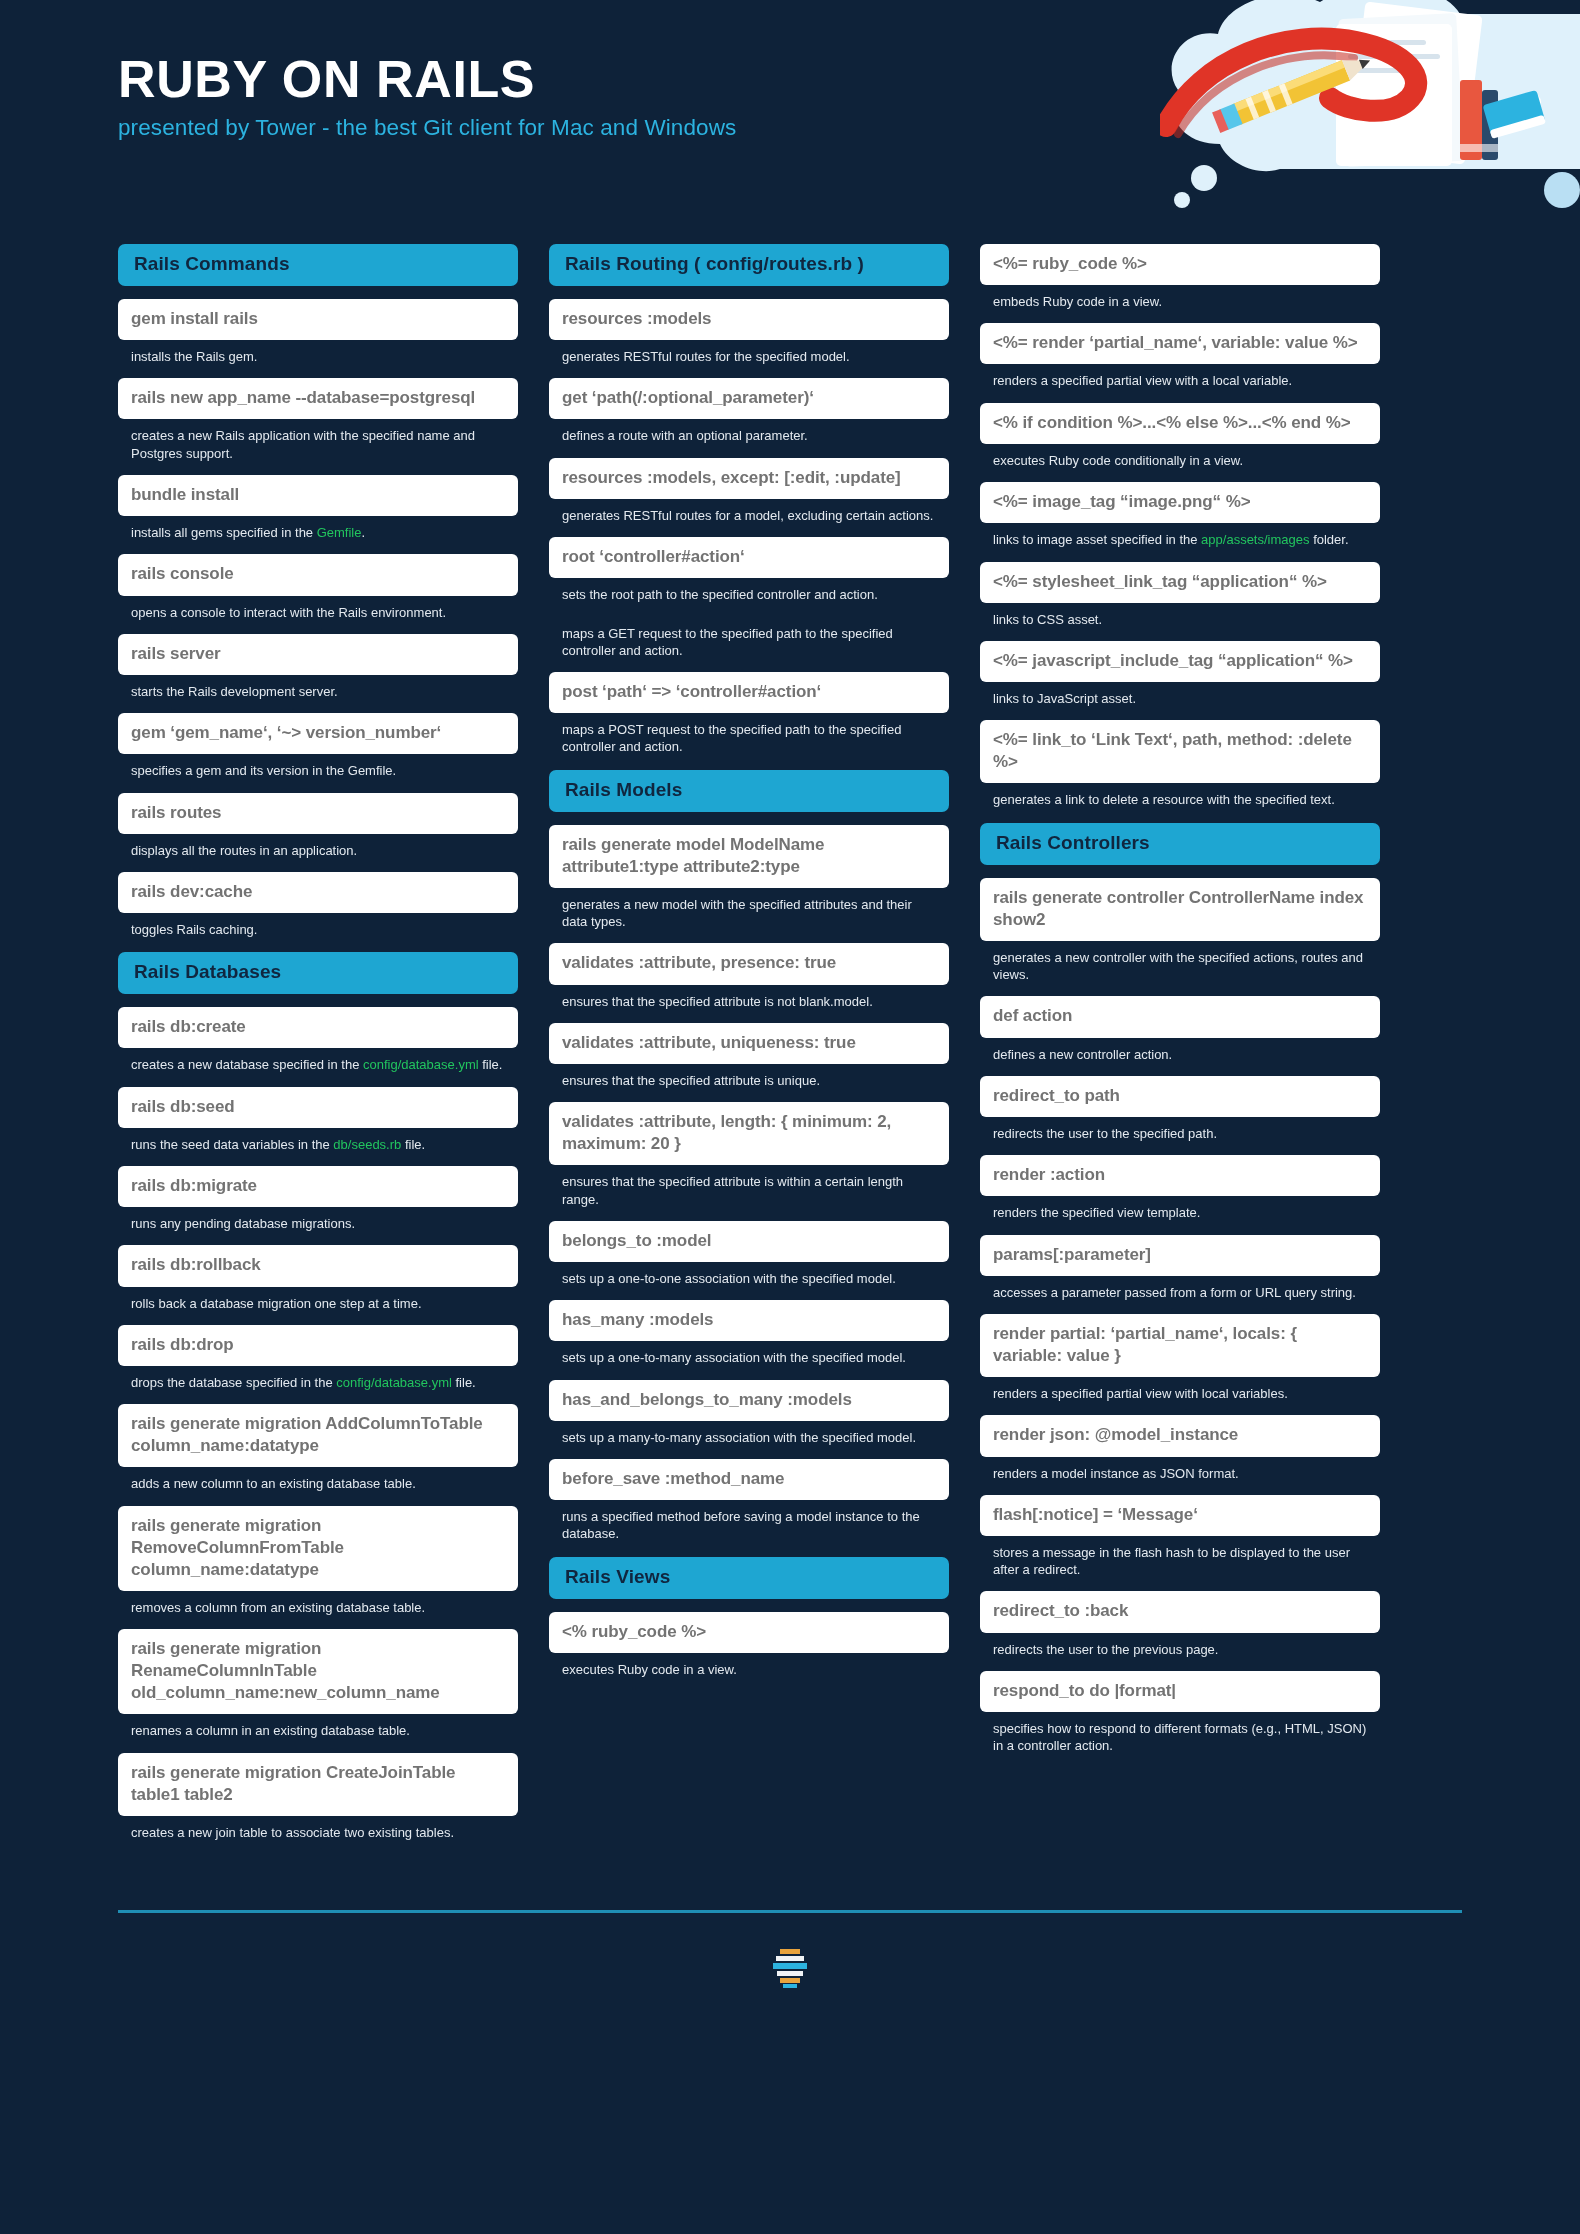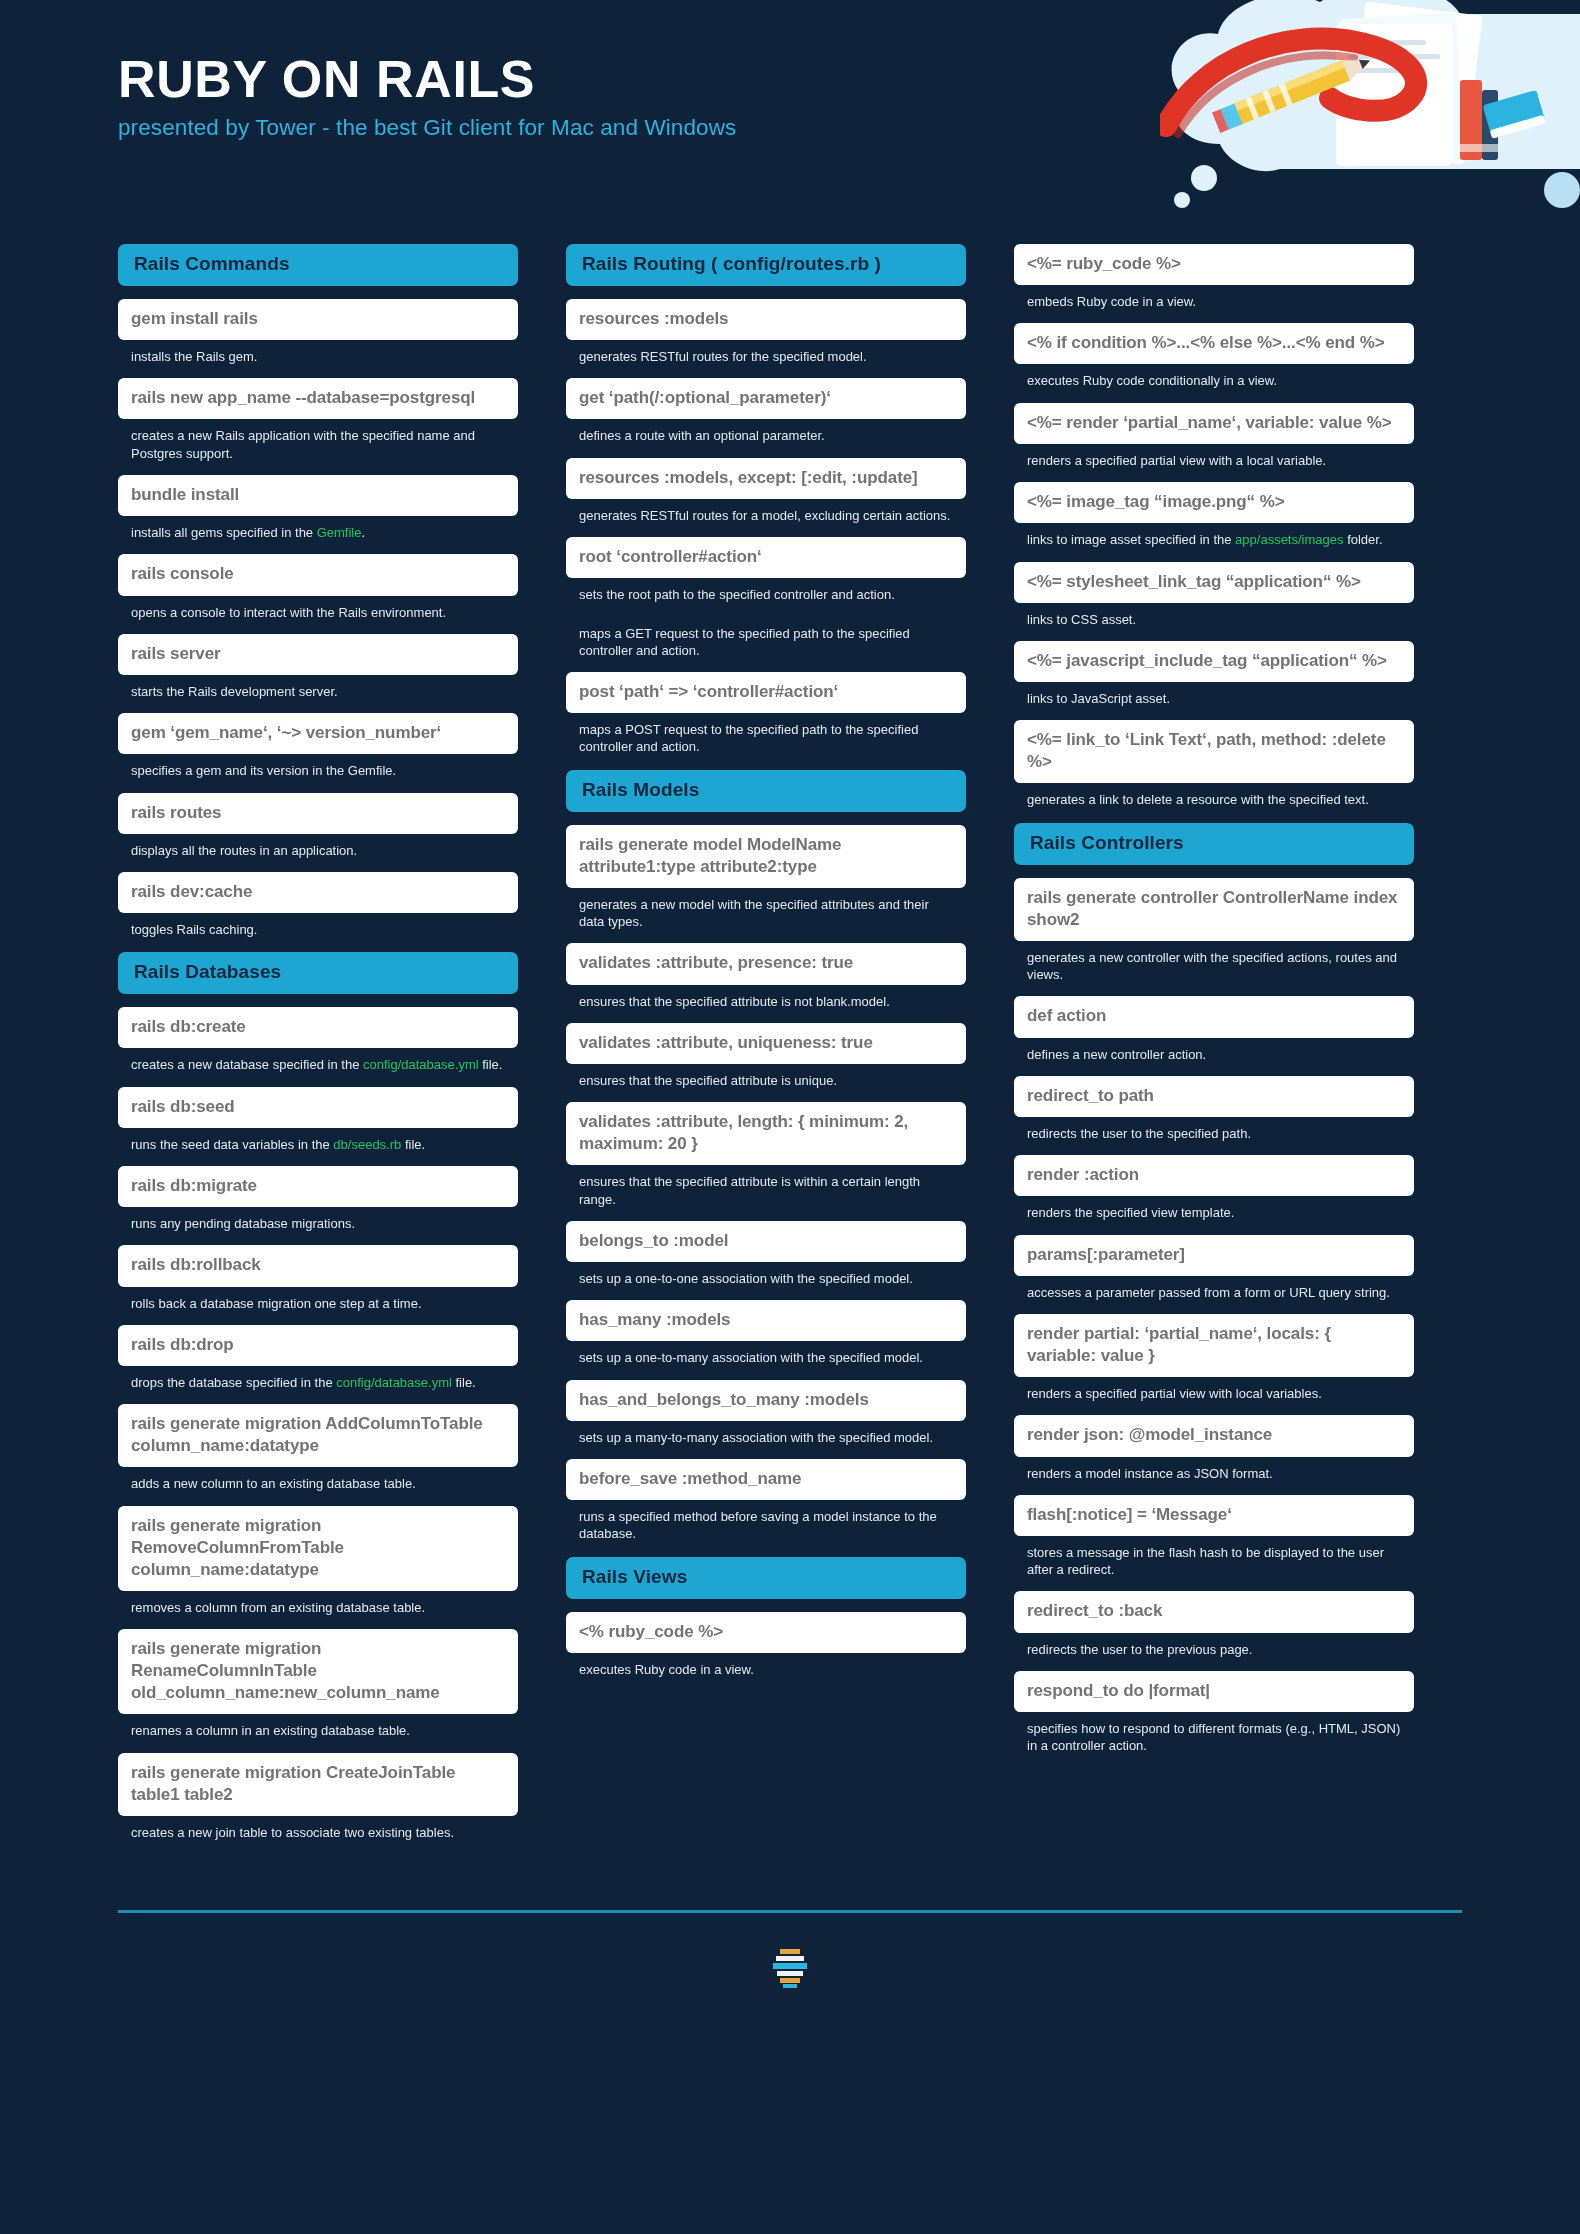--- a/index.html
+++ b/index.html
@@ -19,21 +19,21 @@
   .subtitle {
     margin-top: 8px; font-size: 22.5px; color: #2cb3e0;
     letter-spacing: 0.1px; font-weight: normal;
   }
 
   
   .hero { position: absolute; top: -6px; right: 0; width: 420px; height: 250px; }
 
   
   .columns {
-    display: flex; gap: 48px;
+    display: flex; gap: 31px;
     padding: 0 63px 0 118px;
     align-items: flex-start;
   }
   .col { width: 400px; flex: 0 0 400px; }
 
   
   .sec-head {
     background: #1ea6d2;
     border-radius: 7px;
     color: #10263f;
@@ -272,26 +272,26 @@
       <div class="desc">executes Ruby code in a view.</div>
     </div>
   </div>
 
   <div class="col">
     <div class="entry">
       <div class="cmd">&lt;%= ruby_code %&gt;</div>
       <div class="desc">embeds Ruby code in a view.</div>
     </div>
     <div class="entry">
+      <div class="cmd">&lt;%= render ‘partial_name‘, variable: value %&gt;</div>
+      <div class="desc">renders a specified partial view with a local variable.</div>
+    </div>
+    <div class="entry">
       <div class="cmd">&lt;% if condition %&gt;...&lt;% else %&gt;...&lt;% end %&gt;</div>
       <div class="desc">executes Ruby code conditionally in a view.</div>
-    </div>
-    <div class="entry">
-      <div class="cmd">&lt;%= render ‘partial_name‘, variable: value %&gt;</div>
-      <div class="desc">renders a specified partial view with a local variable.</div>
     </div>
     <div class="entry">
       <div class="cmd">&lt;%= image_tag “image.png“ %&gt;</div>
       <div class="desc"><span>links to image asset specified in the </span><span class="lnk">app/assets/images</span><span> folder.</span></div>
     </div>
     <div class="entry">
       <div class="cmd">&lt;%= stylesheet_link_tag “application“ %&gt;</div>
       <div class="desc">links to CSS asset.</div>
     </div>
     <div class="entry">

